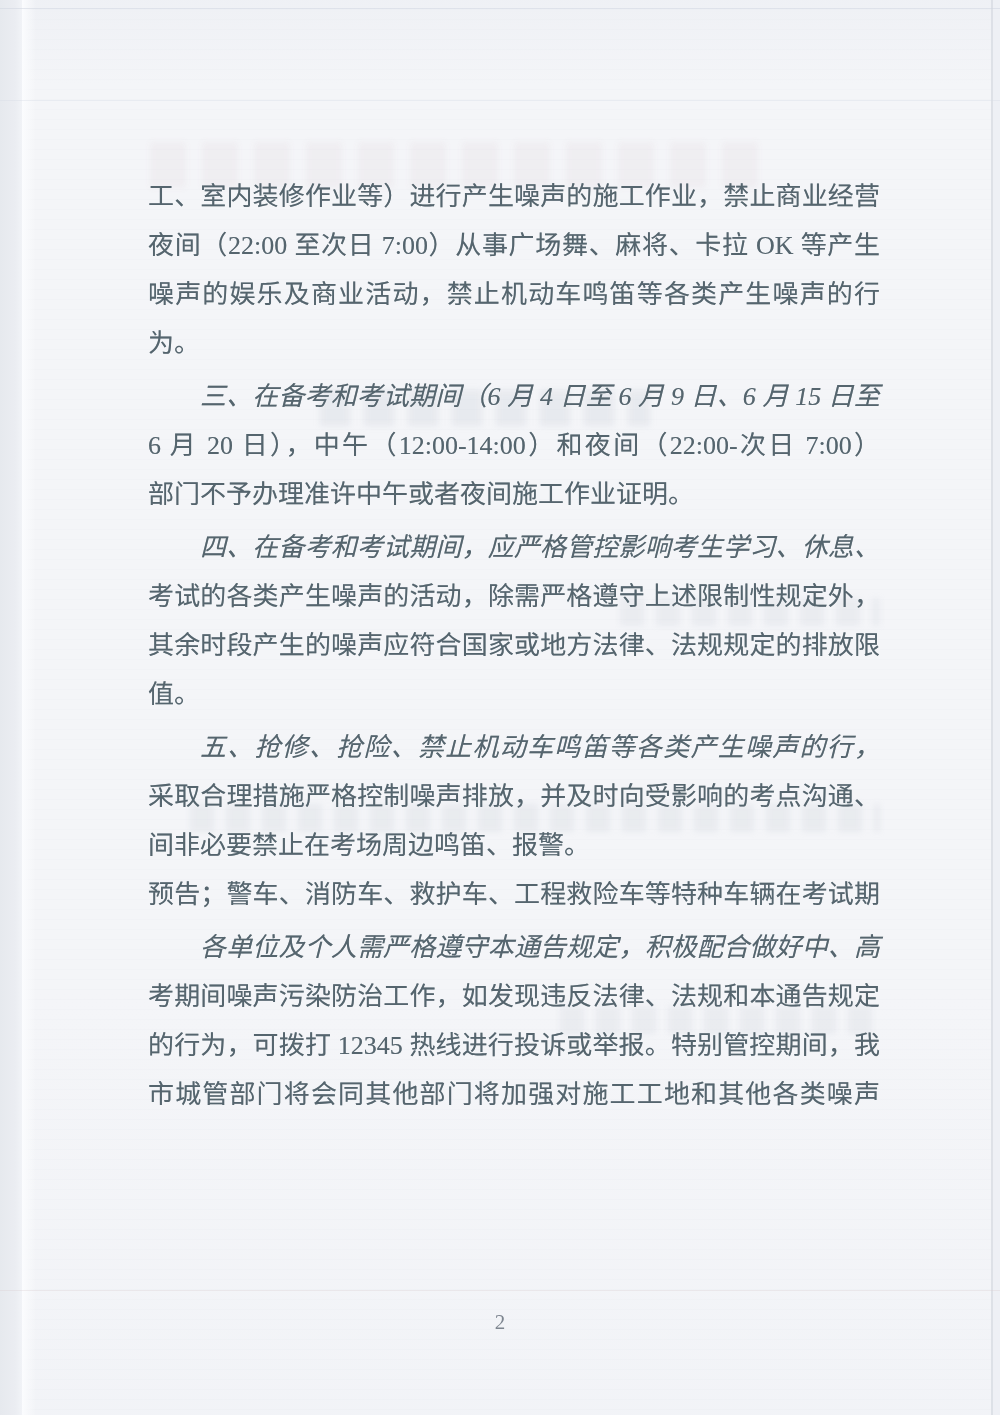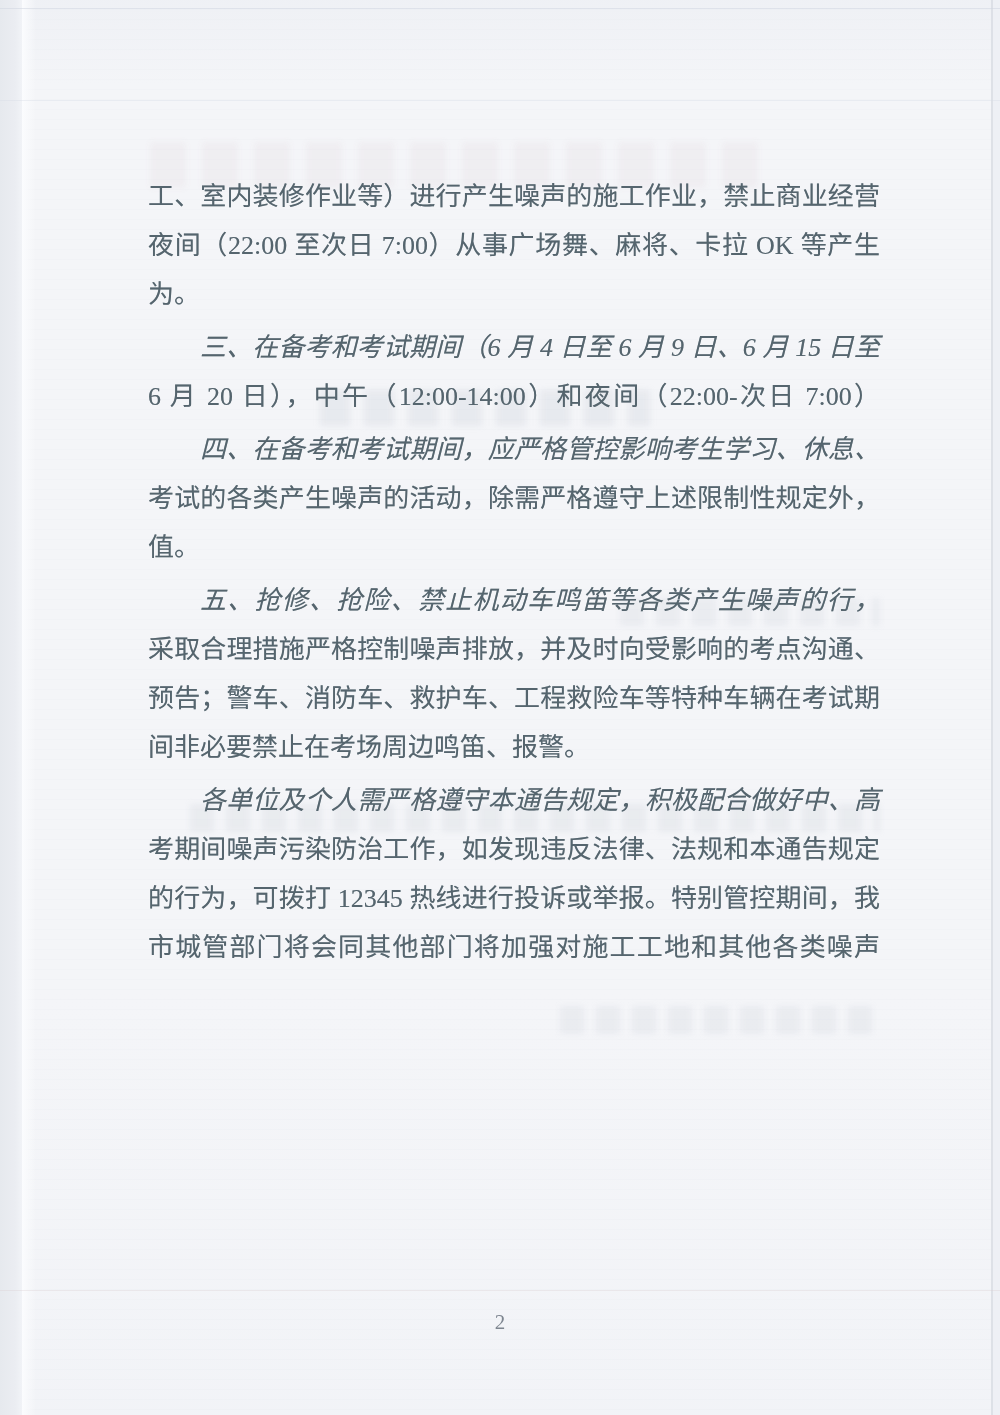--- a/index.html
+++ b/index.html
@@ -140,36 +140,39 @@
 <div class="ghost ghost-title-top"></div>
 <div class="ghost ghost-mid-1"></div>
 <div class="ghost ghost-mid-2"></div>
 <div class="ghost ghost-mid-3"></div>
 <div class="ghost ghost-mid-4"></div>
 
 <div class="text-block">
     <div class="paragraph">
       <div class="line">工、室内装修作业等）进行产生噪声的施工作业，禁止商业经营</div>
       <div class="line">夜间（22:00 至次日 7:00）从事广场舞、麻将、卡拉 OK 等产生</div>
+      <div class="line">噪声的娱乐及商业活动，禁止机动车鸣笛等各类产生噪声的行</div>
       <div class="line para-end">为。</div>
     </div>
     <div class="paragraph">
       <div class="line indent">三、在备考和考试期间（6 月 4 日至 6 月 9 日、6 月 15 日至</div>
       <div class="line">6 月 20 日），中午（12:00-14:00）和夜间（22:00-次日 7:00）</div>
+      <div class="line para-end">部门不予办理准许中午或者夜间施工作业证明。</div>
     </div>
     <div class="paragraph">
       <div class="line indent">四、在备考和考试期间，应严格管控影响考生学习、休息、</div>
       <div class="line">考试的各类产生噪声的活动，除需严格遵守上述限制性规定外，</div>
+      <div class="line">其余时段产生的噪声应符合国家或地方法律、法规规定的排放限</div>
       <div class="line para-end">值。</div>
     </div>
     <div class="paragraph">
       <div class="line indent">五、抢修、抢险、禁止机动车鸣笛等各类产生噪声的行，</div>
       <div class="line">采取合理措施严格控制噪声排放，并及时向受影响的考点沟通、</div>
+      <div class="line para-end">间非必要禁止在考场周边鸣笛、报警。</div>
       <div class="line">预告；警车、消防车、救护车、工程救险车等特种车辆在考试期</div>
-      <div class="line para-end">间非必要禁止在考场周边鸣笛、报警。</div>
     </div>
     <div class="paragraph">
       <div class="line indent">各单位及个人需严格遵守本通告规定，积极配合做好中、高</div>
       <div class="line">考期间噪声污染防治工作，如发现违反法律、法规和本通告规定</div>
       <div class="line">的行为，可拨打 12345 热线进行投诉或举报。特别管控期间，我</div>
       <div class="line">市城管部门将会同其他部门将加强对施工工地和其他各类噪声</div>
     </div>
   </div>
 
 <div class="page-number">2</div>

